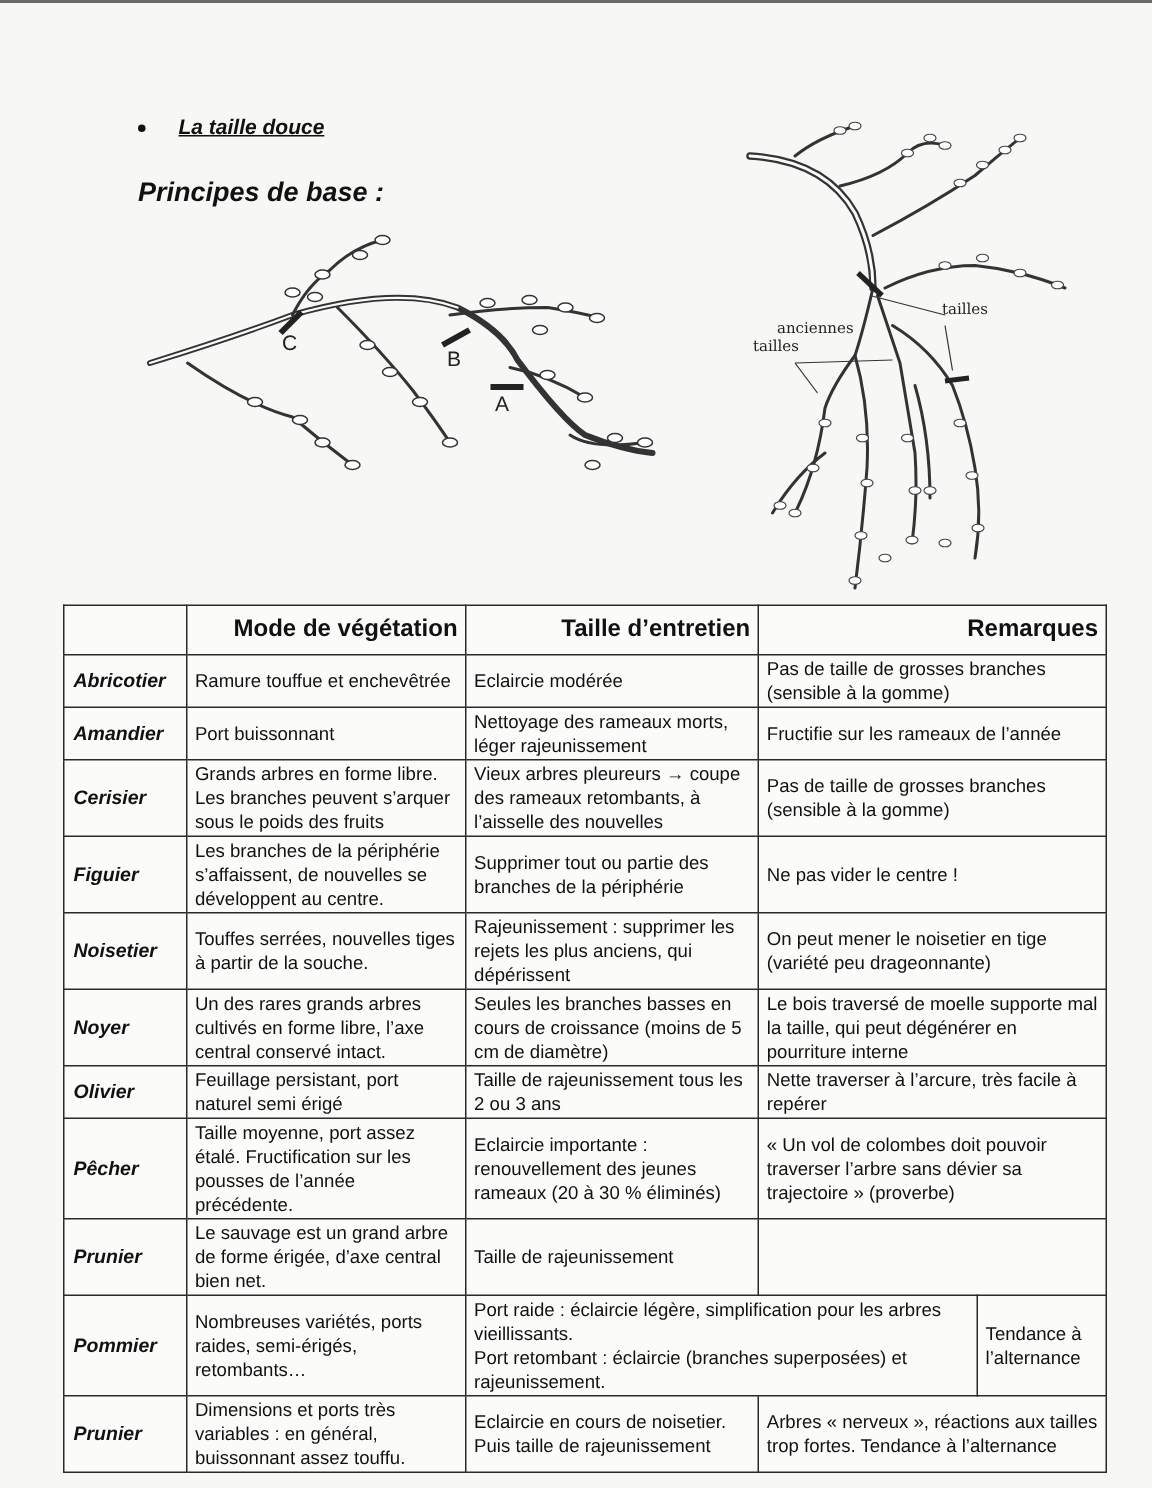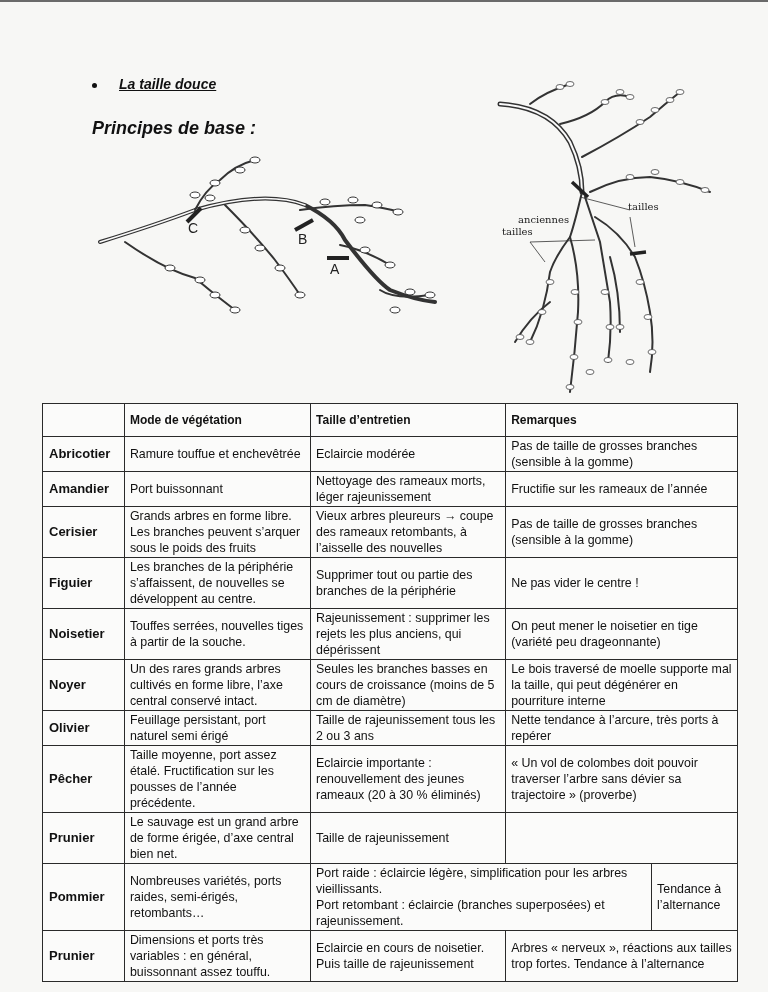--- a/index.html
+++ b/index.html
@@ -21,22 +21,22 @@
   .fig-note { position: absolute; font-size: 10px; color: #222; font-family: "DejaVu Serif", serif; }
 
   table.pruning {
     position: absolute; left: 42px; top: 403px; width: 696px;
     border-collapse: collapse; font-size: 12.4px; line-height: 16px;
     background: #fbfbfa;
   }
   table.pruning th, table.pruning td {
     border: 1px solid #2a2a2a; padding: 1px 5px; vertical-align: middle; text-align: left;
   }
-  table.pruning th { font-size: 12px; font-weight: bold; text-align: left; height: 30px; }
-  table.pruning td.species { font-weight: bold; font-size: 13px; width: 70px; padding-left: 6px; }
+  table.pruning th { font-size: 16px; font-weight: bold; text-align: right; height: 30px; }
+  table.pruning td.species { font-weight: bold; font-size: 13px; width: 70px; padding-left: 6px; font-style: italic; }
   col.c0 { width: 80px; } col.c1 { width: 187px; } col.c2 { width: 196px; } col.c3 { width: 147px; } col.c4 { width: 86px; }
 </style>
 </head>
 <body>
 
 <div class="scan-top"></div>
 
 <div class="heading-row">
   <span class="bullet"></span>
   <span class="title">La taille douce</span>
@@ -205,21 +205,21 @@
     <tr style="height:50px">
       <td class="species">Noyer</td>
       <td>Un des rares grands arbres cultivés en forme libre, l’axe central conservé intact.</td>
       <td>Seules les branches basses en cours de croissance (moins de 5 cm de diamètre)</td>
       <td colspan="2">Le bois traversé de moelle supporte mal la taille, qui peut dégénérer en pourriture interne</td>
     </tr>
     <tr style="height:34px">
       <td class="species">Olivier</td>
       <td>Feuillage persistant, port naturel semi érigé</td>
       <td>Taille de rajeunissement tous les 2 ou 3 ans</td>
-      <td colspan="2">Nette tendance à l’arcure, très ports à repérer</td>
+      <td colspan="2">Nette traverser à l’arcure, très facile à repérer</td>
     </tr>
     <tr style="height:50px">
       <td class="species">Pêcher</td>
       <td>Taille moyenne, port assez étalé. Fructification sur les pousses de l’année précédente.</td>
       <td>Eclaircie importante : renouvellement des jeunes rameaux (20 à 30 % éliminés)</td>
       <td colspan="2">« Un vol de colombes doit pouvoir traverser l’arbre sans dévier sa trajectoire » (proverbe)</td>
     </tr>
     <tr style="height:50px">
       <td class="species">Prunier</td>
       <td>Le sauvage est un grand arbre de forme érigée, d’axe central bien net.</td>

